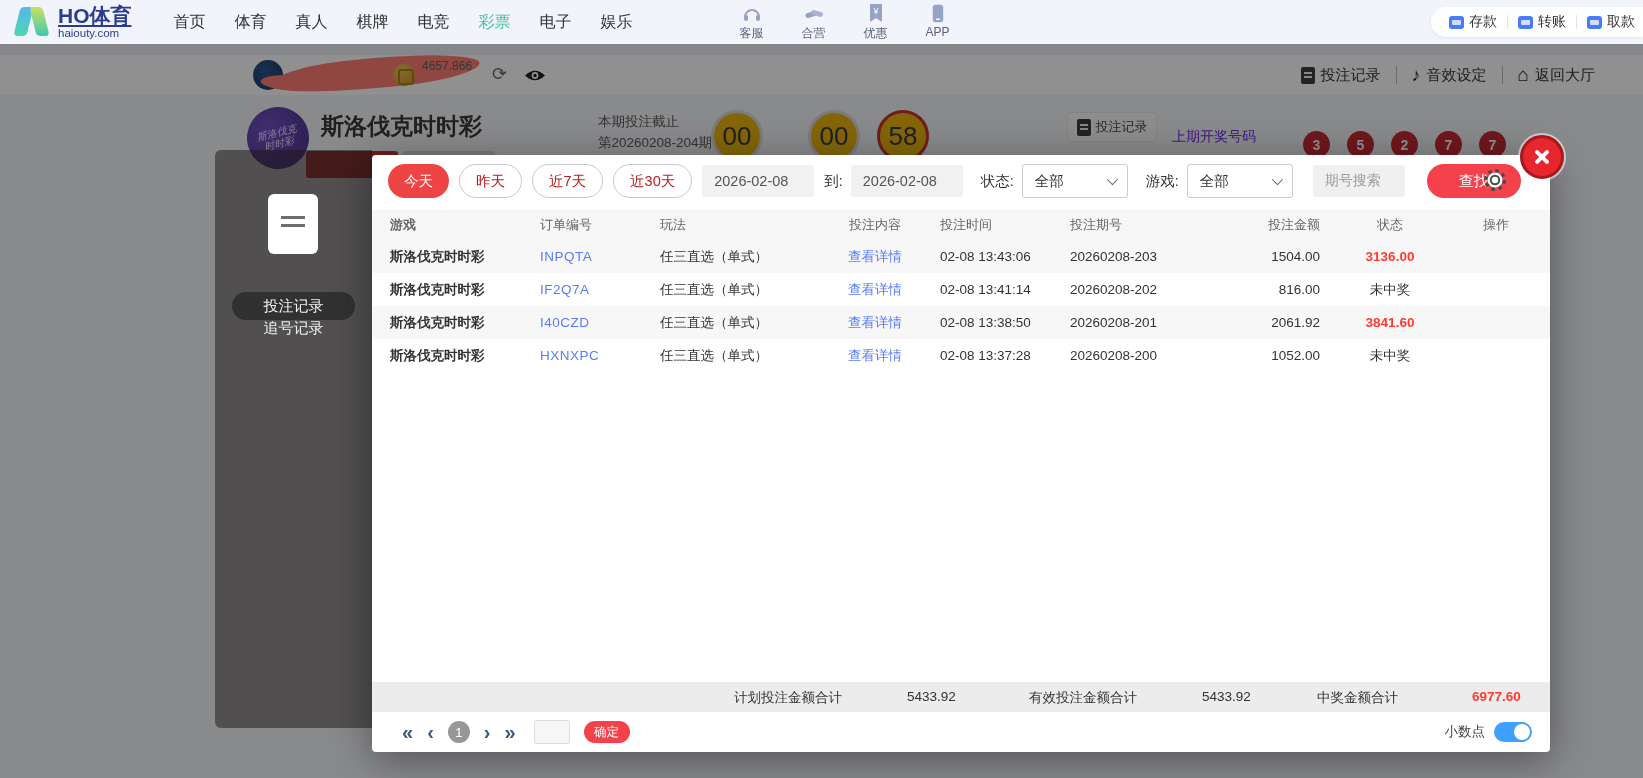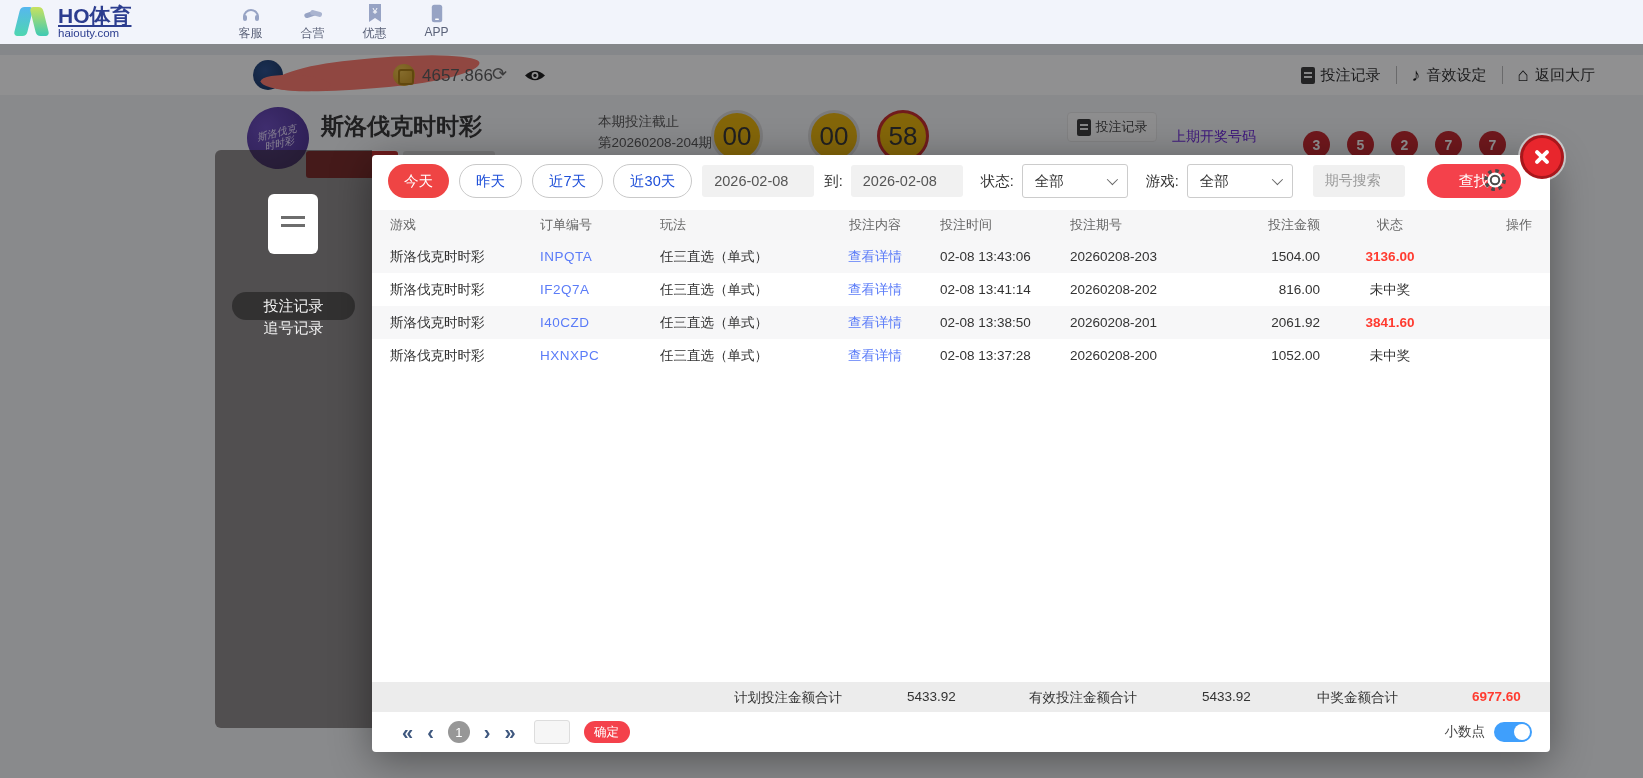--- a/index.html
+++ b/index.html
@@ -29,21 +29,21 @@
   .w-ico { width:15px; height:13px; border-radius:3px; background:#4a7bf7; position:relative; }
   .w-ico::after { content:""; position:absolute; left:3px; top:4px; width:9px; height:5px; background:#cfdcfd; border-radius:1px; }
 
   
   .userbar { position:absolute; top:55px; left:0; right:0; height:40px; background:#fff; }
   .avatar { position:absolute; left:253px; top:5px; width:30px; height:30px; border-radius:50%; background:radial-gradient(circle at 40% 35%,#2a4f8d,#13305c); }
   .scribble { position:absolute; left:272px; top:3px; width:208px; height:30px; background:#ff7a6e; border-radius:46% 54% 48% 52%/60% 50% 58% 42%; transform:rotate(-5deg); }
   .scribble::after { content:""; position:absolute; left:-12px; top:10px; width:70px; height:16px; background:#ff7a6e; border-radius:50%; transform:rotate(8deg); }
   .coin { position:absolute; left:393px; top:9px; width:22px; height:22px; border-radius:50%; background:radial-gradient(circle at 35% 30%,#eec04a,#c3901a); }
   .coin::after { content:""; position:absolute; left:5px; top:5px; width:12px; height:12px; border:2px solid #a97d12; border-radius:3px; }
-  .balance { position:absolute; left:422px; top:11px; font-size:17px; color:#5a5a5a; }
+  .balance { position:absolute; left:422px; top:4px; font-size:12px; color:#5a5a5a; }
   .refresh { position:absolute; left:492px; top:8px; font-size:18px; color:#666; cursor:pointer; }
   .eye { position:absolute; left:524px; top:13px; cursor:pointer; }
   .user-links { position:absolute; right:48px; top:0; height:40px; display:flex; align-items:center; gap:15px; font-size:15px; color:#2f2f2f; }
   .ulink { display:flex; align-items:center; gap:6px; cursor:pointer; white-space:nowrap; }
   .ulink-sep { width:1px; height:18px; background:#bbb; }
   .mini-doc { width:14px; height:17px; background:#3a3a3a; border-radius:2px; position:relative; }
   .mini-doc::before { content:""; position:absolute; left:3px; top:5px; width:8px; height:2px; background:#eee; box-shadow:0 4px 0 #eee; }
   .note-glyph { font-size:18px; color:#111; }
   .home-glyph { font-size:19px; color:#222; }
 
@@ -72,40 +72,40 @@
 
   
   .m-panel { position:absolute; left:372px; top:155px; width:1178px; height:597px; background:#fff; border-radius:4px; z-index:101; box-shadow:0 8px 40px rgba(0,0,0,.4); }
   .close-btn { position:absolute; left:1520px; top:135px; width:44px; height:44px; border-radius:50%; background:#e8262d; border:3px solid #a8171c; box-shadow:0 0 0 2px rgba(255,255,255,.55); z-index:103; cursor:pointer; }
   .close-btn::before,.close-btn::after { content:""; position:absolute; left:10px; top:17px; width:18px; height:4px; background:#fff; border-radius:2px; }
   .close-btn::before { transform:rotate(45deg); } .close-btn::after { transform:rotate(-45deg); }
 
   .filters { position:absolute; left:16px; top:9px; height:34px; display:flex; align-items:center; }
   .pill-btn { height:34px; padding:0 16px; border-radius:17px; display:flex; align-items:center; justify-content:center; font-size:14.5px; cursor:pointer; margin-right:10px; white-space:nowrap; }
   .pill-red { background:#ef4444; color:#fff; }
-  .pill-line { background:#fff; border:1px solid #c9c9c9; color:#1d4ed8; }
+  .pill-line { background:#fff; border:1px solid #c9c9c9; color:#b91c1c; }
   .date-box { width:112px; height:32px; background:#f1f1f1; border-radius:3px; display:flex; align-items:center; padding-left:12px; font-size:14.5px; color:#555; cursor:pointer; }
   .to-label { margin:0 8px 0 10px; font-size:14.5px; color:#333; }
   .f-label { margin:0 8px 0 18px; font-size:14.5px; color:#333; }
   .select { width:106px; height:34px; border:1px solid #ccc; border-radius:3px; background:#fff; display:flex; align-items:center; justify-content:space-between; padding:0 12px; font-size:14.5px; color:#333; cursor:pointer; }
   .caret { width:8px; height:8px; border-right:1.6px solid #666; border-bottom:1.6px solid #666; transform:rotate(45deg) translateY(-2px); }
   .search-box { width:92px; height:32px; background:#f0f0f0; border-radius:3px; margin-left:20px; display:flex; align-items:center; padding-left:12px; font-size:14px; color:#9a9a9a; cursor:text; }
   .find-btn { width:94px; height:34px; margin-left:22px; background:#f4414b; border-radius:17px; color:#fff; font-size:15px; display:flex; align-items:center; justify-content:center; cursor:pointer; }
   .gear { position:absolute; left:1108px; top:10px; width:30px; height:30px; cursor:pointer; }
 
   
   .thead, .trow { display:flex; align-items:center; width:100%; padding-left:18px; }
   .thead { position:absolute; top:55px; height:30px; background:#f6f6f7; font-size:13px; color:#666; }
   .tbody { position:absolute; top:85px; width:100%; }
   .trow { height:33px; font-size:13.5px; color:#333; }
   .trow.stripe { background:#f7f7f8; }
-  .c1{width:150px;} .c2{width:120px;} .c3{width:150px;}
+  .c1{width:150px;font-weight:bold;} .c2{width:120px;} .c3{width:150px;}
   .c4{width:130px;text-align:center;} .c5{width:130px;} .c6{width:150px;}
   .c7{width:100px;text-align:right;} .c8{width:140px;text-align:center;}
-  .c9{flex:1;text-align:right;padding-right:18px;}
+  .c9{flex:1;text-align:center;padding-right:18px;}
   .code { color:#5b7cf8; letter-spacing:.5px; cursor:pointer; }
   .link { color:#5b7cf8; cursor:pointer; }
   .win { color:#ff3b30; font-weight:bold; }
 
   .summary { position:absolute; left:0; top:527px; width:100%; height:30px; background:#ececec; font-size:13.5px; color:#333; }
   .summary span { position:absolute; top:7px; }
   .s-l1{left:362px;} .s-v1{left:535px;} .s-l2{left:657px;} .s-v2{left:830px;} .s-l3{left:945px;} .s-v3{left:1100px;font-weight:bold;color:#ff3b30;}
 
   .pager { position:absolute; left:0; top:557px; width:100%; height:40px; display:flex; align-items:center; }
   .pg-nav { font-size:20px; font-weight:bold; color:#3f587f; cursor:pointer; margin-left:14px; line-height:1; }
@@ -126,20 +126,30 @@
     <div class="logo">
       <div class="logo-mark">
           <div class="b1"></div>
           <div class="b2"></div>
         </div>
       <div class="logo-text">
         <div class="logo-name">HO体育</div>
         <div class="logo-domain">haiouty.com</div>
       </div>
     </div>
+    <div class="nav-items">
+      <div class="nav-item">首页</div>
+      <div class="nav-item">体育</div>
+      <div class="nav-item">真人</div>
+      <div class="nav-item">棋牌</div>
+      <div class="nav-item">电竞</div>
+      <div class="nav-item active">彩票</div>
+      <div class="nav-item">电子</div>
+      <div class="nav-item">娱乐</div>
+    </div>
     <div class="quick-menu">
       <div class="quick-item">
         <div class="quick-ico">
           <svg width="20" height="18" viewBox="0 0 20 18">
               <path d="M3 12a7 7 0 0 1 14 0" fill="none" stroke="#97a3c4" stroke-width="2"></path>
               <rect x="2" y="10" width="4" height="6" rx="2" fill="#97a3c4"></rect>
               <rect x="14" y="10" width="4" height="6" rx="2" fill="#97a3c4"></rect>
             </svg>
         </div>
         <div class="quick-label">客服</div>
@@ -163,20 +173,36 @@
         <div class="quick-label">优惠</div>
       </div>
       <div class="quick-item">
         <div class="quick-ico">
           <svg width="12" height="19" viewBox="0 0 12 19">
               <rect x="0.8" y="0.8" width="10.4" height="17.4" rx="2.5" fill="#97a3c4"></rect>
               <rect x="4" y="14.5" width="4" height="1.6" rx="0.8" fill="#fff"></rect>
             </svg>
         </div>
         <div class="quick-label">APP</div>
+      </div>
+    </div>
+    <div class="wallet">
+      <div class="wallet-item">
+        <span class="w-ico"></span>
+        <span>存款</span>
+      </div>
+      <div class="wallet-sep"></div>
+      <div class="wallet-item">
+        <span class="w-ico"></span>
+        <span>转账</span>
+      </div>
+      <div class="wallet-sep"></div>
+      <div class="wallet-item">
+        <span class="w-ico"></span>
+        <span>取款</span>
       </div>
     </div>
   </div>
 
   <div class="userbar">
     <div class="avatar"></div>
     <div class="scribble"></div>
     <div class="coin"></div>
     <div class="balance">4657.866</div>
     <div class="refresh">⟳</div>

